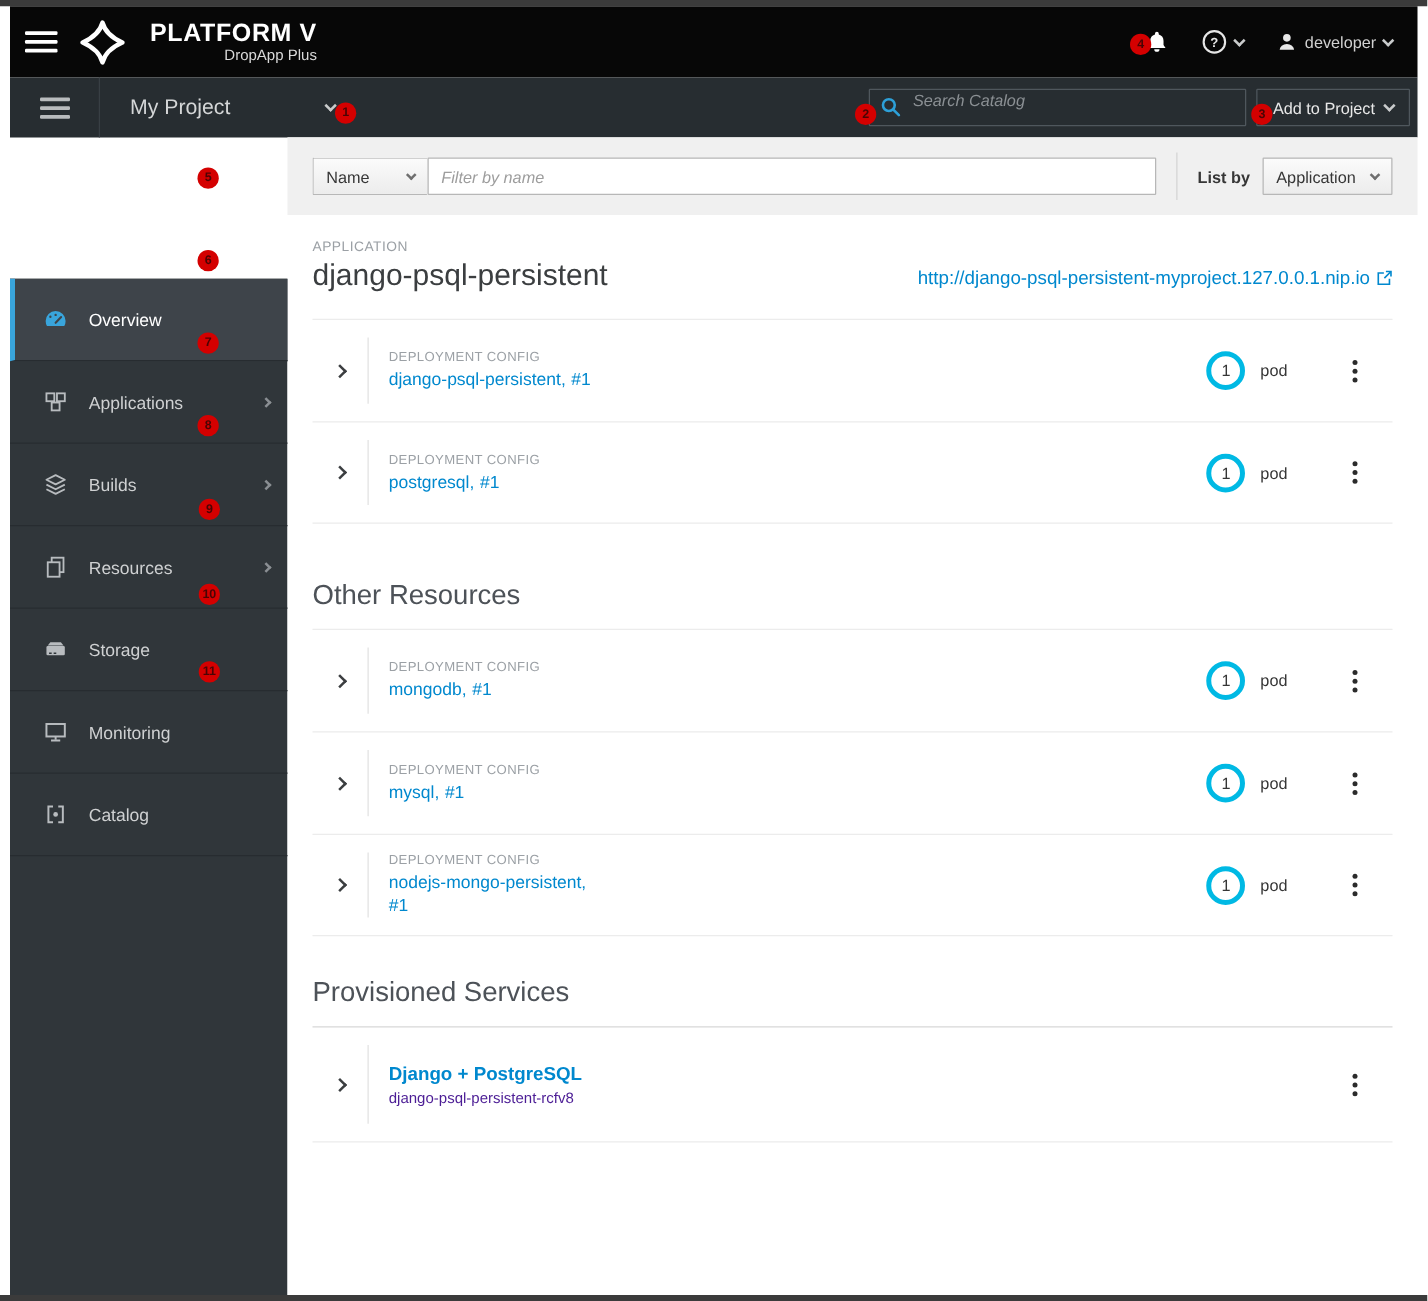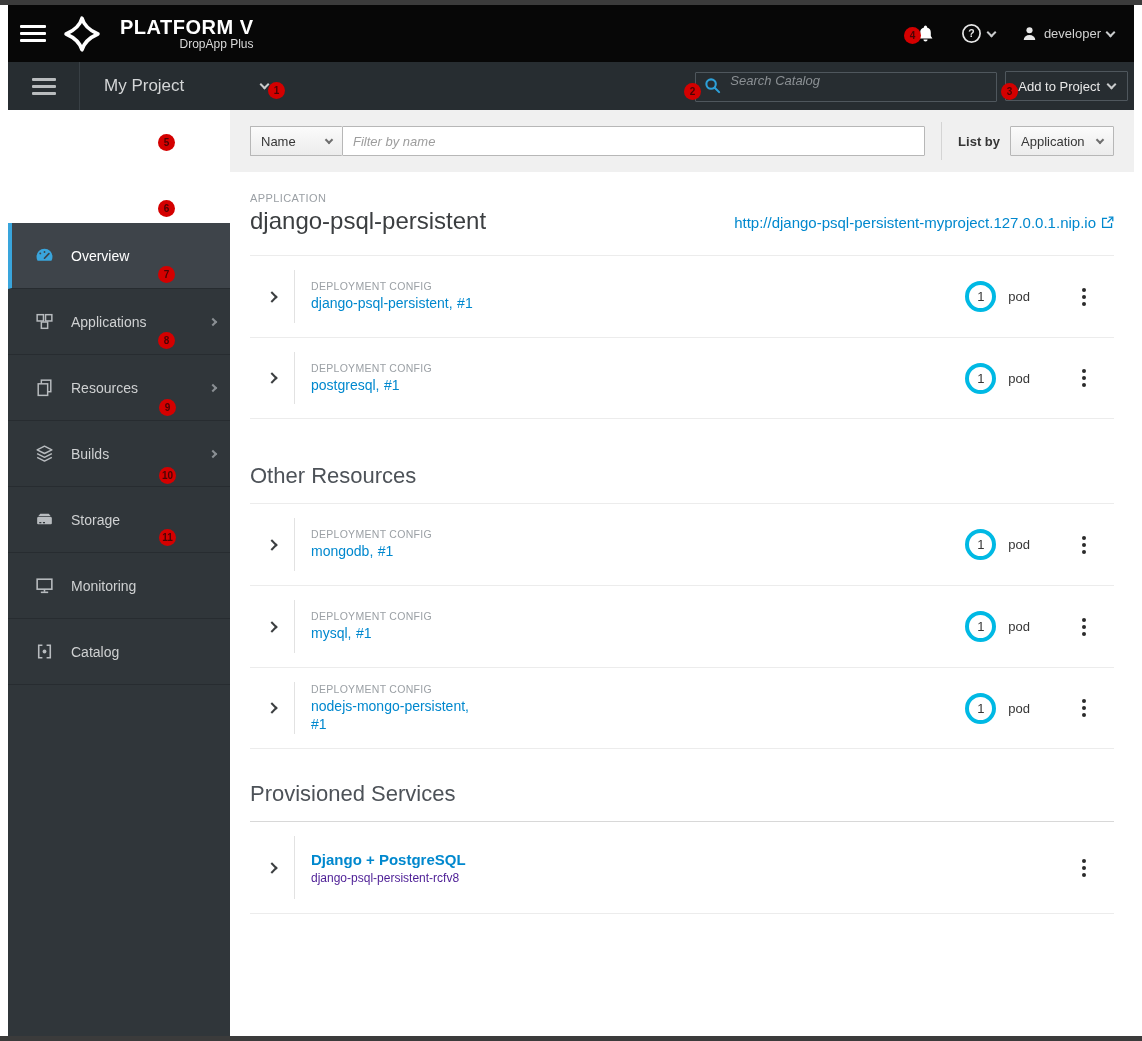--- a/index.html
+++ b/index.html
@@ -211,36 +211,36 @@
             <rect x="11" y="3.5" width="6" height="6" fill="none" stroke="#b8bcbf" stroke-width="1.4"></rect>
             <rect x="7" y="10.5" width="6" height="6" fill="none" stroke="#b8bcbf" stroke-width="1.4"></rect>
           </svg>
         </span>
         <span>Applications</span>
         <span class="side-chev"></span>
       </div>
       <div class="side-item">
         <span class="side-icon">
           <svg width="21" height="21" viewBox="0 0 20 20">
-            <rect x="7" y="3" width="9" height="11" fill="none" stroke="#b8bcbf" stroke-width="1.4"></rect>
-            <rect x="4" y="6.5" width="9" height="11" fill="#30363a" stroke="#b8bcbf" stroke-width="1.4"></rect>
-          </svg>
-        </span>
-        <span>Resources</span>
-        <span class="side-chev"></span>
-      </div>
-      <div class="side-item">
-        <span class="side-icon">
-          <svg width="21" height="21" viewBox="0 0 20 20">
             <path d="M10 3 L17 6.5 L10 10 L3 6.5 Z" fill="none" stroke="#b8bcbf" stroke-width="1.4" stroke-linejoin="round"></path>
             <path d="M3 10.2 L10 13.7 L17 10.2" fill="none" stroke="#b8bcbf" stroke-width="1.4" stroke-linejoin="round"></path>
             <path d="M3 13.7 L10 17.2 L17 13.7" fill="none" stroke="#b8bcbf" stroke-width="1.4" stroke-linejoin="round"></path>
           </svg>
         </span>
         <span>Builds</span>
+        <span class="side-chev"></span>
+      </div>
+      <div class="side-item">
+        <span class="side-icon">
+          <svg width="21" height="21" viewBox="0 0 20 20">
+            <rect x="7" y="3" width="9" height="11" fill="none" stroke="#b8bcbf" stroke-width="1.4"></rect>
+            <rect x="4" y="6.5" width="9" height="11" fill="#30363a" stroke="#b8bcbf" stroke-width="1.4"></rect>
+          </svg>
+        </span>
+        <span>Resources</span>
         <span class="side-chev"></span>
       </div>
       <div class="side-item">
         <span class="side-icon">
           <svg width="21" height="21" viewBox="0 0 20 20">
             <path d="M4 7 L6 4.5 h8 L16 7 Z" fill="#b8bcbf"></path>
             <rect x="3" y="7.5" width="14" height="7" rx="1" fill="#b8bcbf"></rect>
             <line x1="5" y1="13" x2="7" y2="13" stroke="#30363a" stroke-width="1.2"></line>
             <line x1="8.5" y1="13" x2="10.5" y2="13" stroke="#30363a" stroke-width="1.2"></line>
           </svg>

